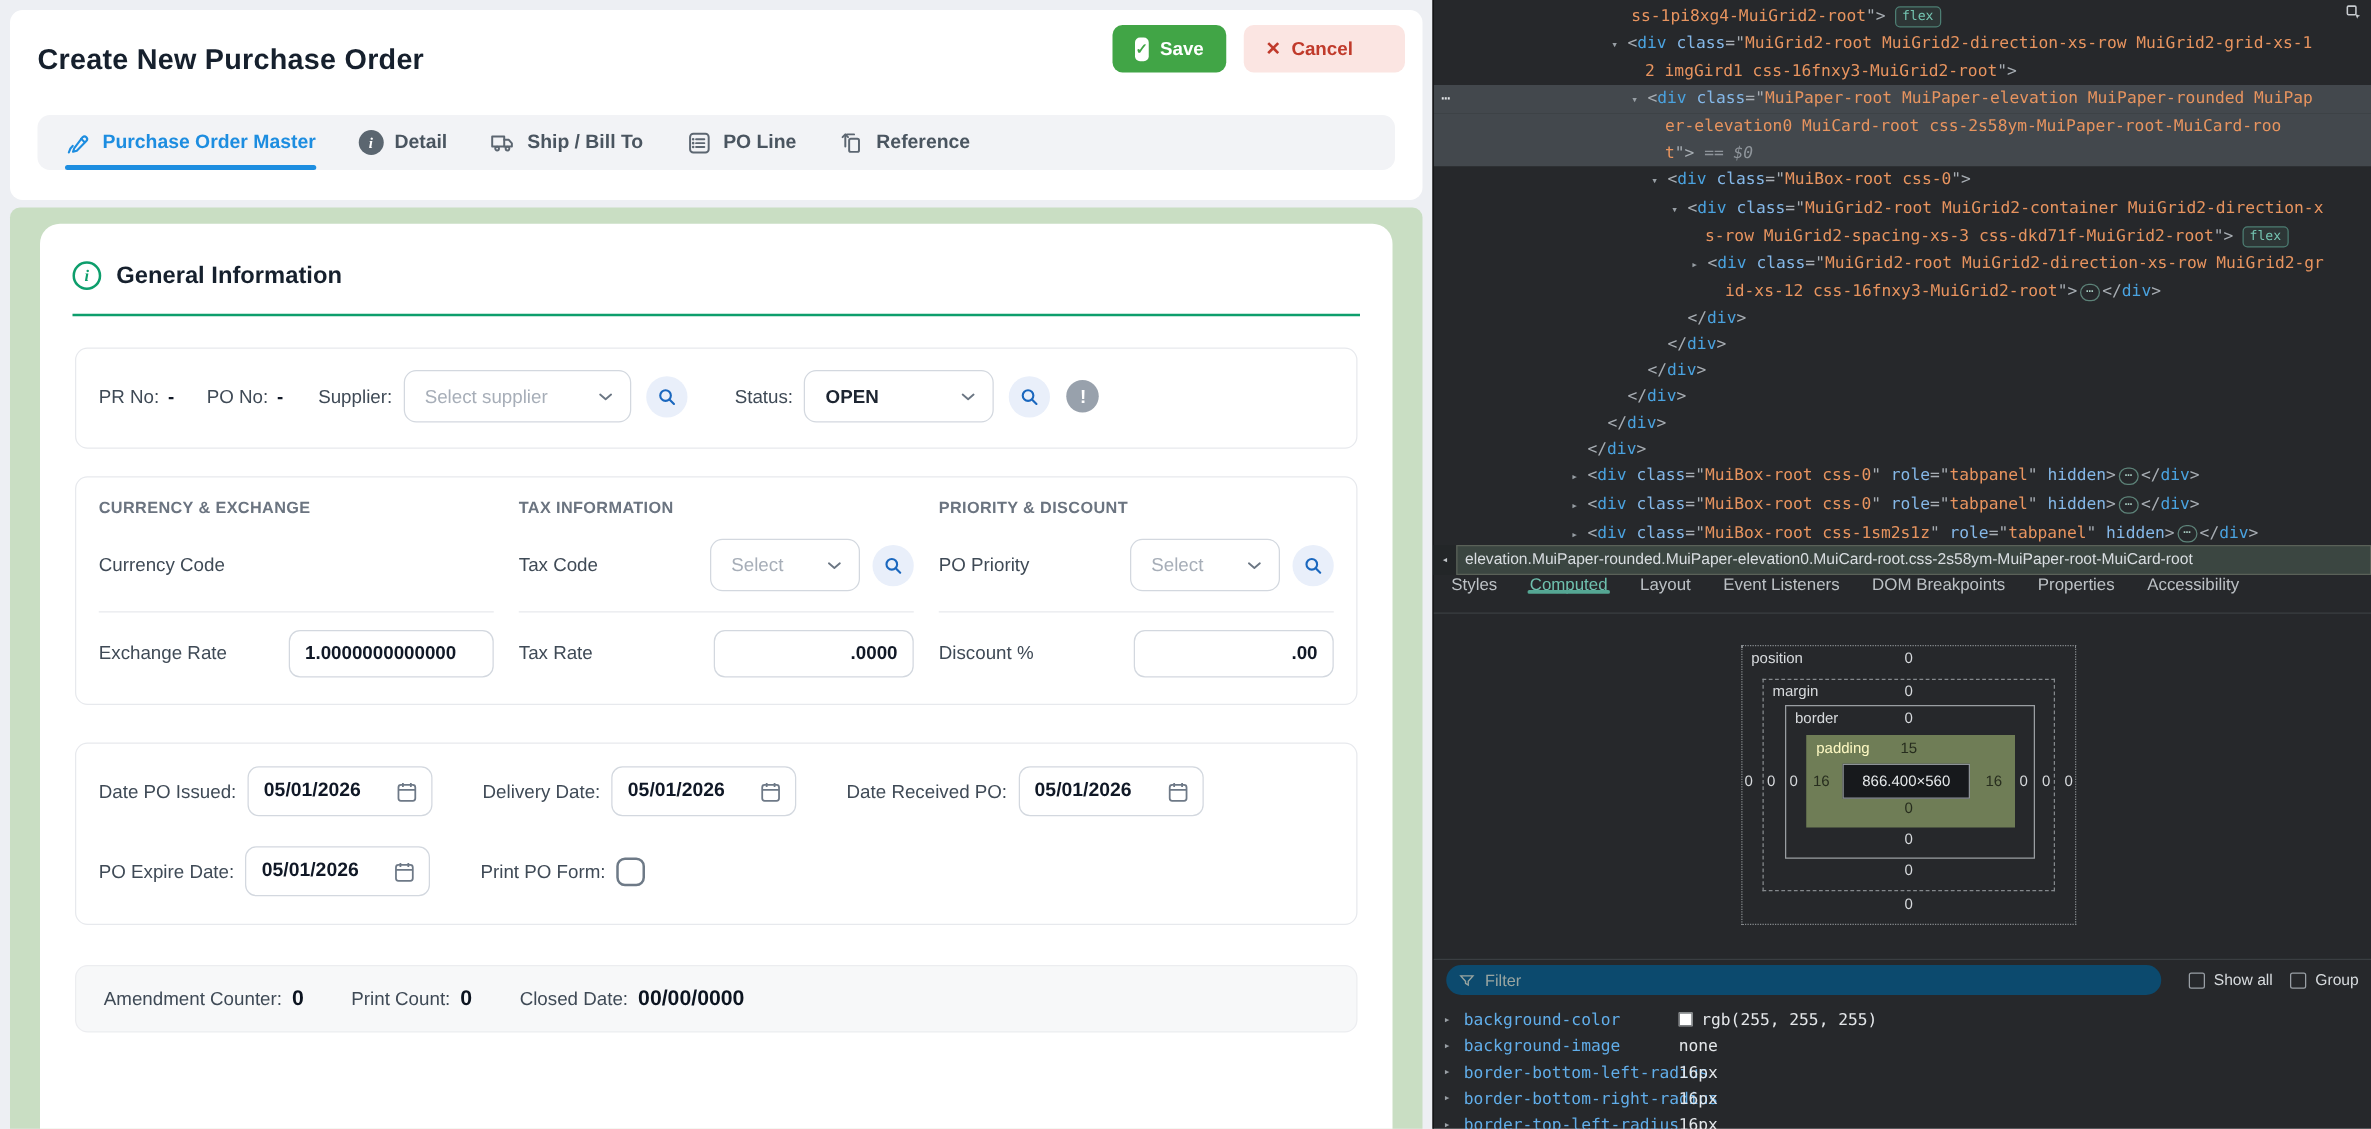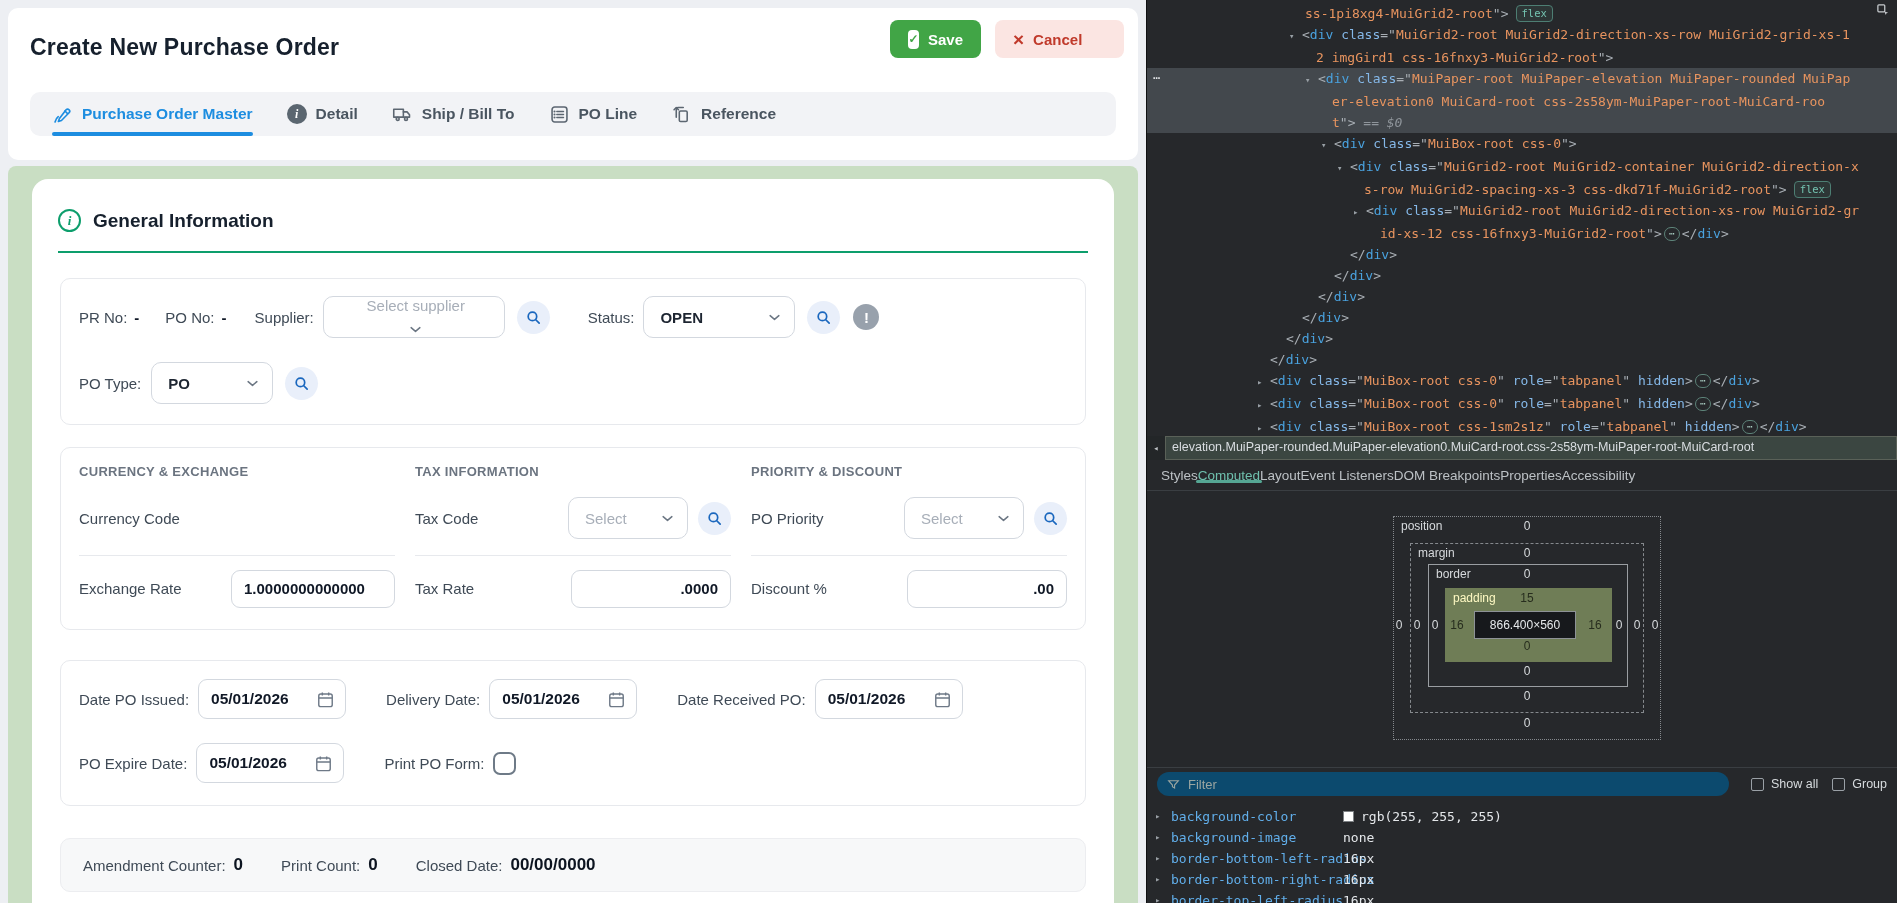--- a/index.html
+++ b/index.html
@@ -116,21 +116,21 @@
     color:#a9cdc2; border:1px solid #5d8379; border-radius:8px; vertical-align:1px; }
   .inspect-ic { position:absolute; top:3px; right:6px; }
 
   .dt-crumb { height:24px; display:flex; align-items:stretch; background:#2a2d2f; }
   .crumb-back { width:18px; display:grid; place-items:center; background:#232628;
     color:#c0c4c8; font-size:9px; cursor:pointer; }
   .crumb-item { flex:1; background:#3b4641; color:#d9dde1; font-size:12.5px; line-height:22px;
     padding:0 7px; white-space:nowrap; overflow:hidden; box-shadow:inset 0 0 0 1px #5a6158;
     font-family:"Liberation Sans", sans-serif; cursor:pointer; }
 
-  .dt-tabs { height:31px; display:flex; align-items:center; padding:0 14px;
+  .dt-tabs { height:31px; display:flex; align-items:flex-start; gap:26px; padding:0 14px;
     border-bottom:1px solid #3a3e42; font-family:"Liberation Sans", sans-serif;
     font-size:13.5px; }
   .dt-tab { position:relative; display:flex; align-items:center; color:#bcc1c5; cursor:pointer; }
   .dt-tab.active { color:var(--dt-teal); }
   .dt-tab.active::after { content:""; position:absolute; left:-2px; right:-2px; bottom:0;
     height:3px; background:#55a794; border-radius:2px; }
 
   .dt-box { position:relative; height:276px; }
   .bm { position:absolute; left:246px; top:25px; width:268px; height:224px;
     font-family:"Liberation Sans", sans-serif; font-size:12px; color:#d7dadd; }
@@ -241,21 +241,21 @@
       </div>
       <div class="gi-underline"></div>
 
       <div class="fsection sec1">
         <div class="frow">
           <span class="lbl">PR No:</span>
           <span class="dashval">-</span>
           <span class="lbl" style="margin-left:26px;">PO No:</span>
           <span class="dashval">-</span>
           <span class="lbl" style="margin-left:28px;">Supplier:</span>
-          <span class="selbox w182" style="margin-left:9px;flex-direction:column;">
+          <span class="selbox w182" style="margin-left:9px;">
             <span class="selval ph">Select supplier</span>
             <span class="chev">
               <svg viewBox="0 0 24 24" width="15" height="15" fill="none" stroke="currentColor" stroke-width="2.4" stroke-linecap="round" stroke-linejoin="round">
                   <path d="M5 9l7 6 7-6"></path>
                 </svg>
             </span>
           </span>
           <button class="search-btn" style="margin-left:12px;">
             <svg viewBox="0 0 24 24" width="17" height="17" fill="none" stroke="#1a67be" stroke-width="2.4" stroke-linecap="round">
                 <circle cx="10.5" cy="10.5" r="6"></circle>
@@ -271,37 +271,20 @@
                 </svg>
             </span>
           </span>
           <button class="search-btn" style="margin-left:12px;">
             <svg viewBox="0 0 24 24" width="17" height="17" fill="none" stroke="#1a67be" stroke-width="2.4" stroke-linecap="round">
                 <circle cx="10.5" cy="10.5" r="6"></circle>
                 <path d="M15.2 15.2L20 20"></path>
               </svg>
           </button>
           <span class="warn-ic" style="margin-left:13px;">!</span>
-        </div>
-        <div class="frow frow2">
-          <span class="lbl">PO Type:</span>
-          <span class="selbox w122" style="margin-left:10px;">
-            <span class="selval">PO</span>
-            <span class="chev">
-              <svg viewBox="0 0 24 24" width="15" height="15" fill="none" stroke="currentColor" stroke-width="2.4" stroke-linecap="round" stroke-linejoin="round">
-                  <path d="M5 9l7 6 7-6"></path>
-                </svg>
-            </span>
-          </span>
-          <button class="search-btn" style="margin-left:12px;">
-            <svg viewBox="0 0 24 24" width="17" height="17" fill="none" stroke="#1a67be" stroke-width="2.4" stroke-linecap="round">
-                <circle cx="10.5" cy="10.5" r="6"></circle>
-                <path d="M15.2 15.2L20 20"></path>
-              </svg>
-          </button>
         </div>
       </div>
 
       <div class="fsection sec2">
         <div class="cols">
           <div class="col">
             <div class="sec-h">CURRENCY &amp; EXCHANGE</div>
             <div class="crow">
               <span class="lbl">Currency Code</span>
             </div>

